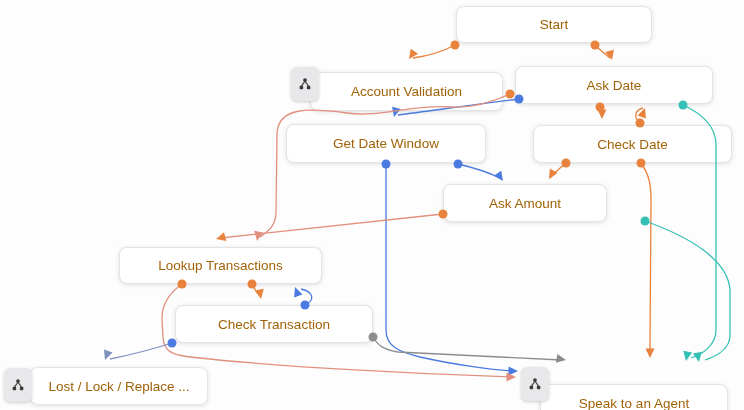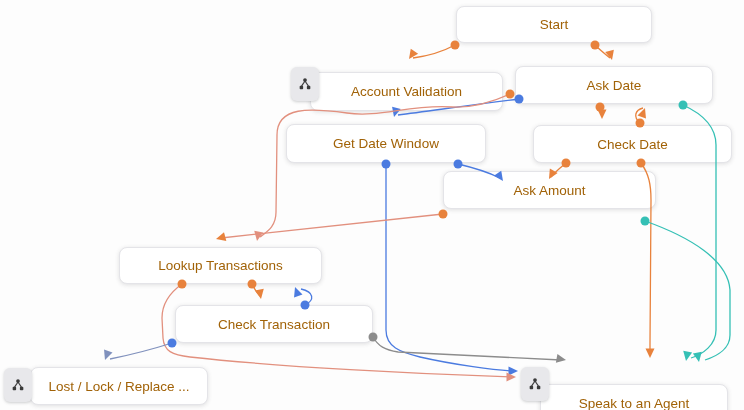--- a/index.html
+++ b/index.html
@@ -94,21 +94,21 @@
     </div>
     <div class="node" style="left: 515px; top: 66px; width: 198px; height: 38px; text-align: right;">
       <span class="lbl">Ask Date</span>
     </div>
     <div class="node" style="left: 286px; top: 124px; width: 200px; height: 39px;">
       <span class="lbl">Get Date Window</span>
     </div>
     <div class="node" style="left: 508px; top: 125px; width: 199px; height: 38px; margin-left: 25px;">
       <span class="lbl">Check Date</span>
     </div>
-    <div class="node" style="left: 443px; top: 171px; width: 213px; height: 38px;">
+    <div class="node" style="left: 443px; top: 184px; width: 164px; height: 38px;">
       <span class="lbl">Ask Amount</span>
     </div>
     <div class="node" style="left: 175px; top: 305px; width: 198px; height: 38px;">
       <span class="lbl">Check Transaction</span>
     </div>
     <div class="node" style="left: 119px; top: 247px; width: 203px; height: 37px;">
       <span class="lbl">Lookup Transactions</span>
     </div>
     <div class="node" style="left: 30px; top: 367px; width: 178px; height: 38px;">
       <span class="lbl">Lost / Lock / Replace ...</span>

